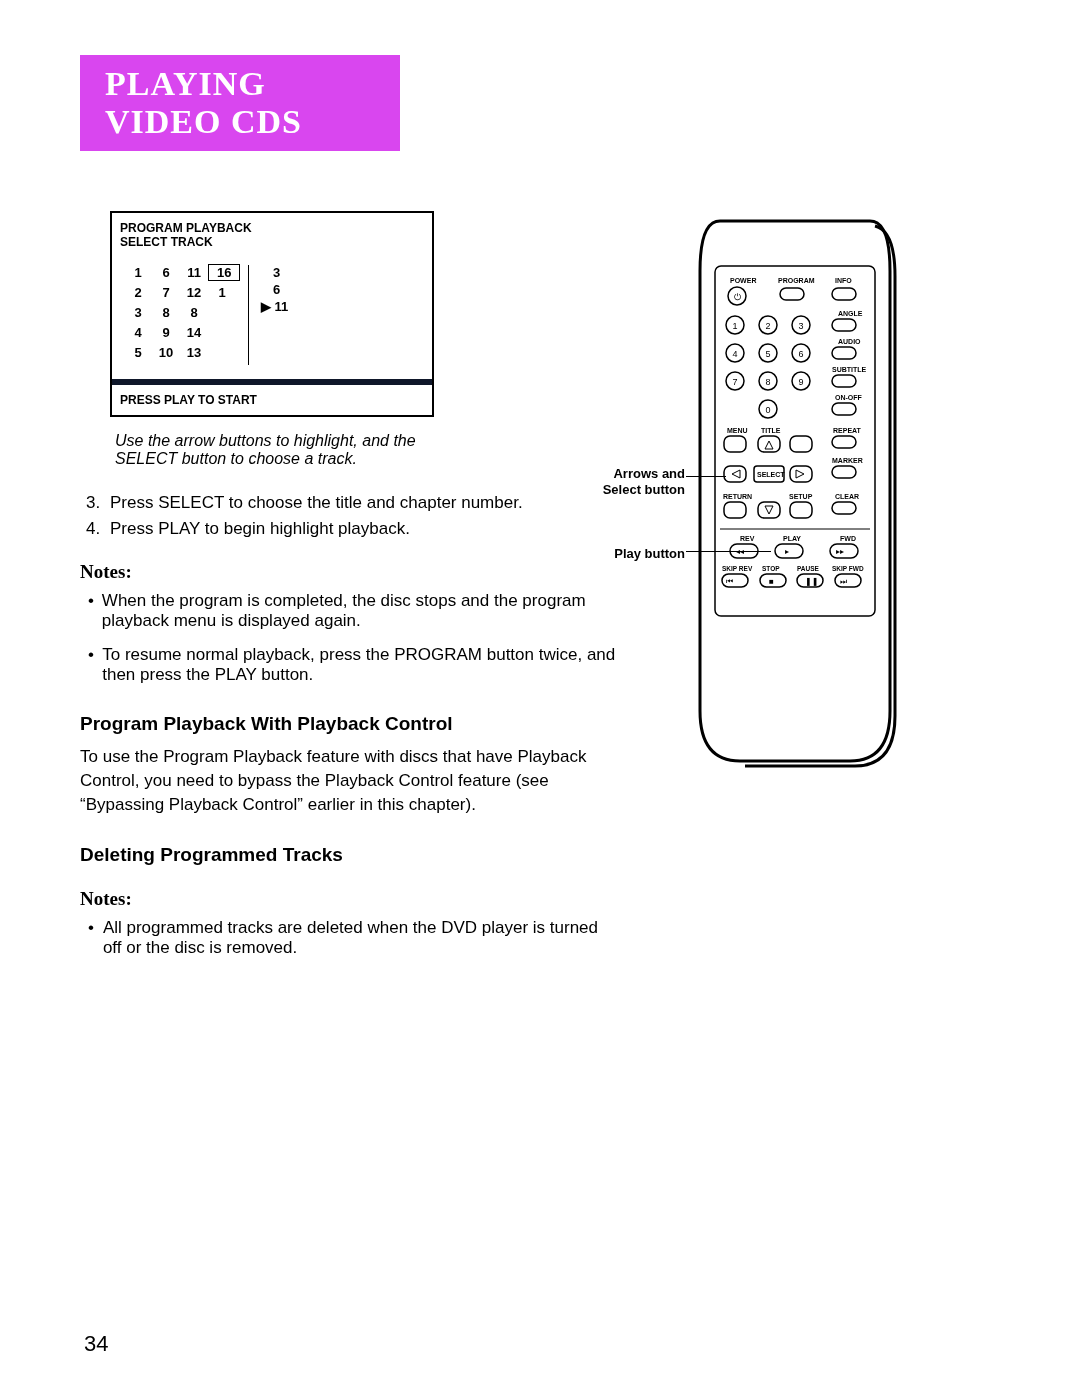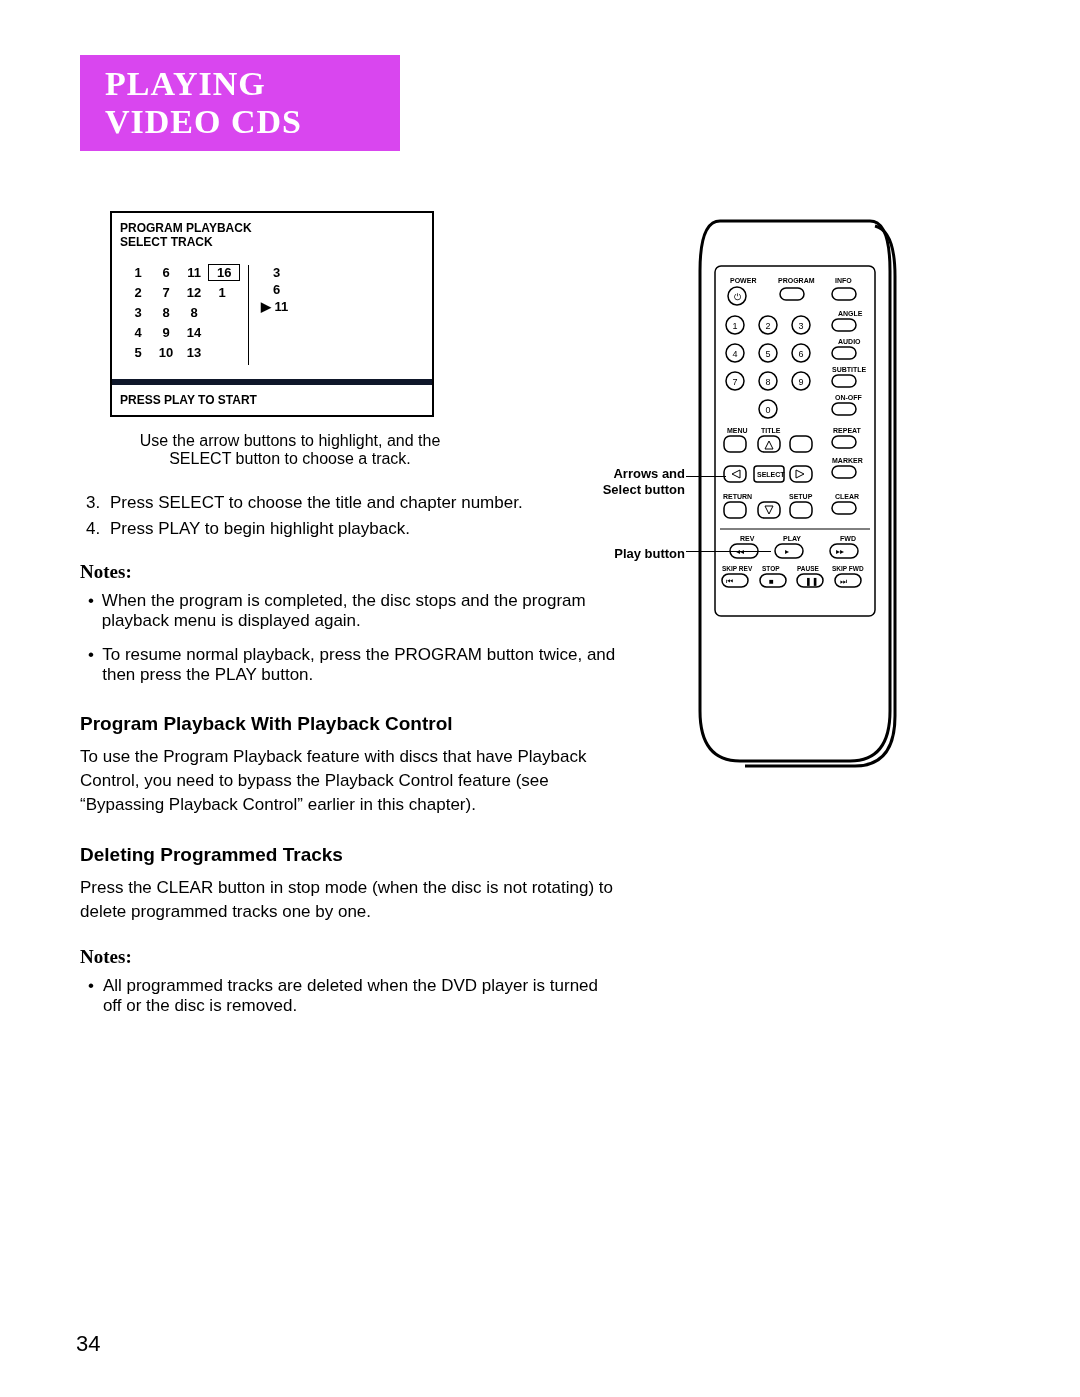--- a/index.html
+++ b/index.html
@@ -71,24 +71,24 @@
     margin-left: 12px;
     font-weight:bold;
     font-size:13px;
     gap:2px;
   }
   .boxed { border:1.5px solid #000; padding:0 8px;}
   .divider-v {
     width:1px; background:#000; align-self:stretch; margin:0 8px;
   }
   .caption {
+    font-style: italic;
     font-size: 16px;
     margin: 15px 0 25px 35px;
     width: 350px;
-    text-align: center;
   }
   .num-step {
     font-size: 17px;
     margin: 6px 0 6px 6px;
     display:flex;
   }
   .num-step .n{width:24px;}
   .section-h {
     font-family: Liberation Sans, sans-serif;
     font-weight: bold;
@@ -110,21 +110,21 @@
   }
   .bullet .dot{width:20px;}
   .body-text {
     font-size:17px;
     line-height:1.4;
     margin:4px 0;
   }
   .page-num {
     position:absolute;
     bottom:40px;
-    left:76px;
+    left:84px;
     font-size:22px;
   }
   
   .remote-wrap {
     position:relative;
     width:270px;
     margin-left:50px;
   }
   .callout {
     position:absolute;
@@ -205,21 +205,20 @@
         </div>
       <div class="bullet">
           <span class="dot">•</span>
           <span>To resume normal playback, press the PROGRAM button twice, and then press the PLAY button.</span>
         </div>
 
       <div class="section-h">Program Playback With Playback Control</div>
       <div class="body-text">To use the Program Playback feature with discs that have Playback Control, you need to bypass the Playback Control feature (see “Bypassing Playback Control” earlier in this chapter).</div>
 
       <div class="section-h">Deleting Programmed Tracks</div>
-      <div class="body-text">Press the CLEAR button in stop mode (when the disc is not rotating) to delete programmed tracks one by one.</div>
 
       <div class="notes-h">Notes:</div>
       <div class="bullet">
           <span class="dot">•</span>
           <span>All programmed tracks are deleted when the DVD player is turned off or the disc is removed.</span>
         </div>
 
     </div>
 
     <div class="right-col">

